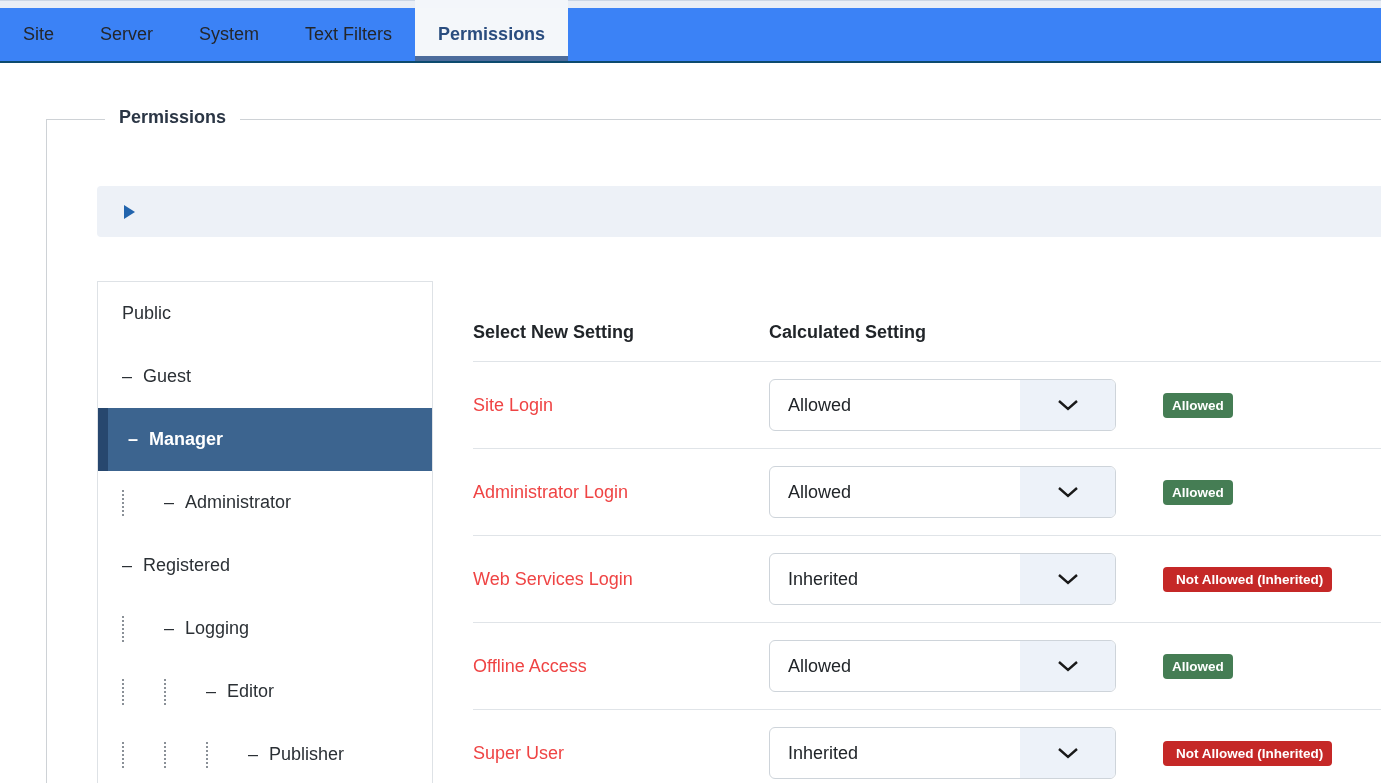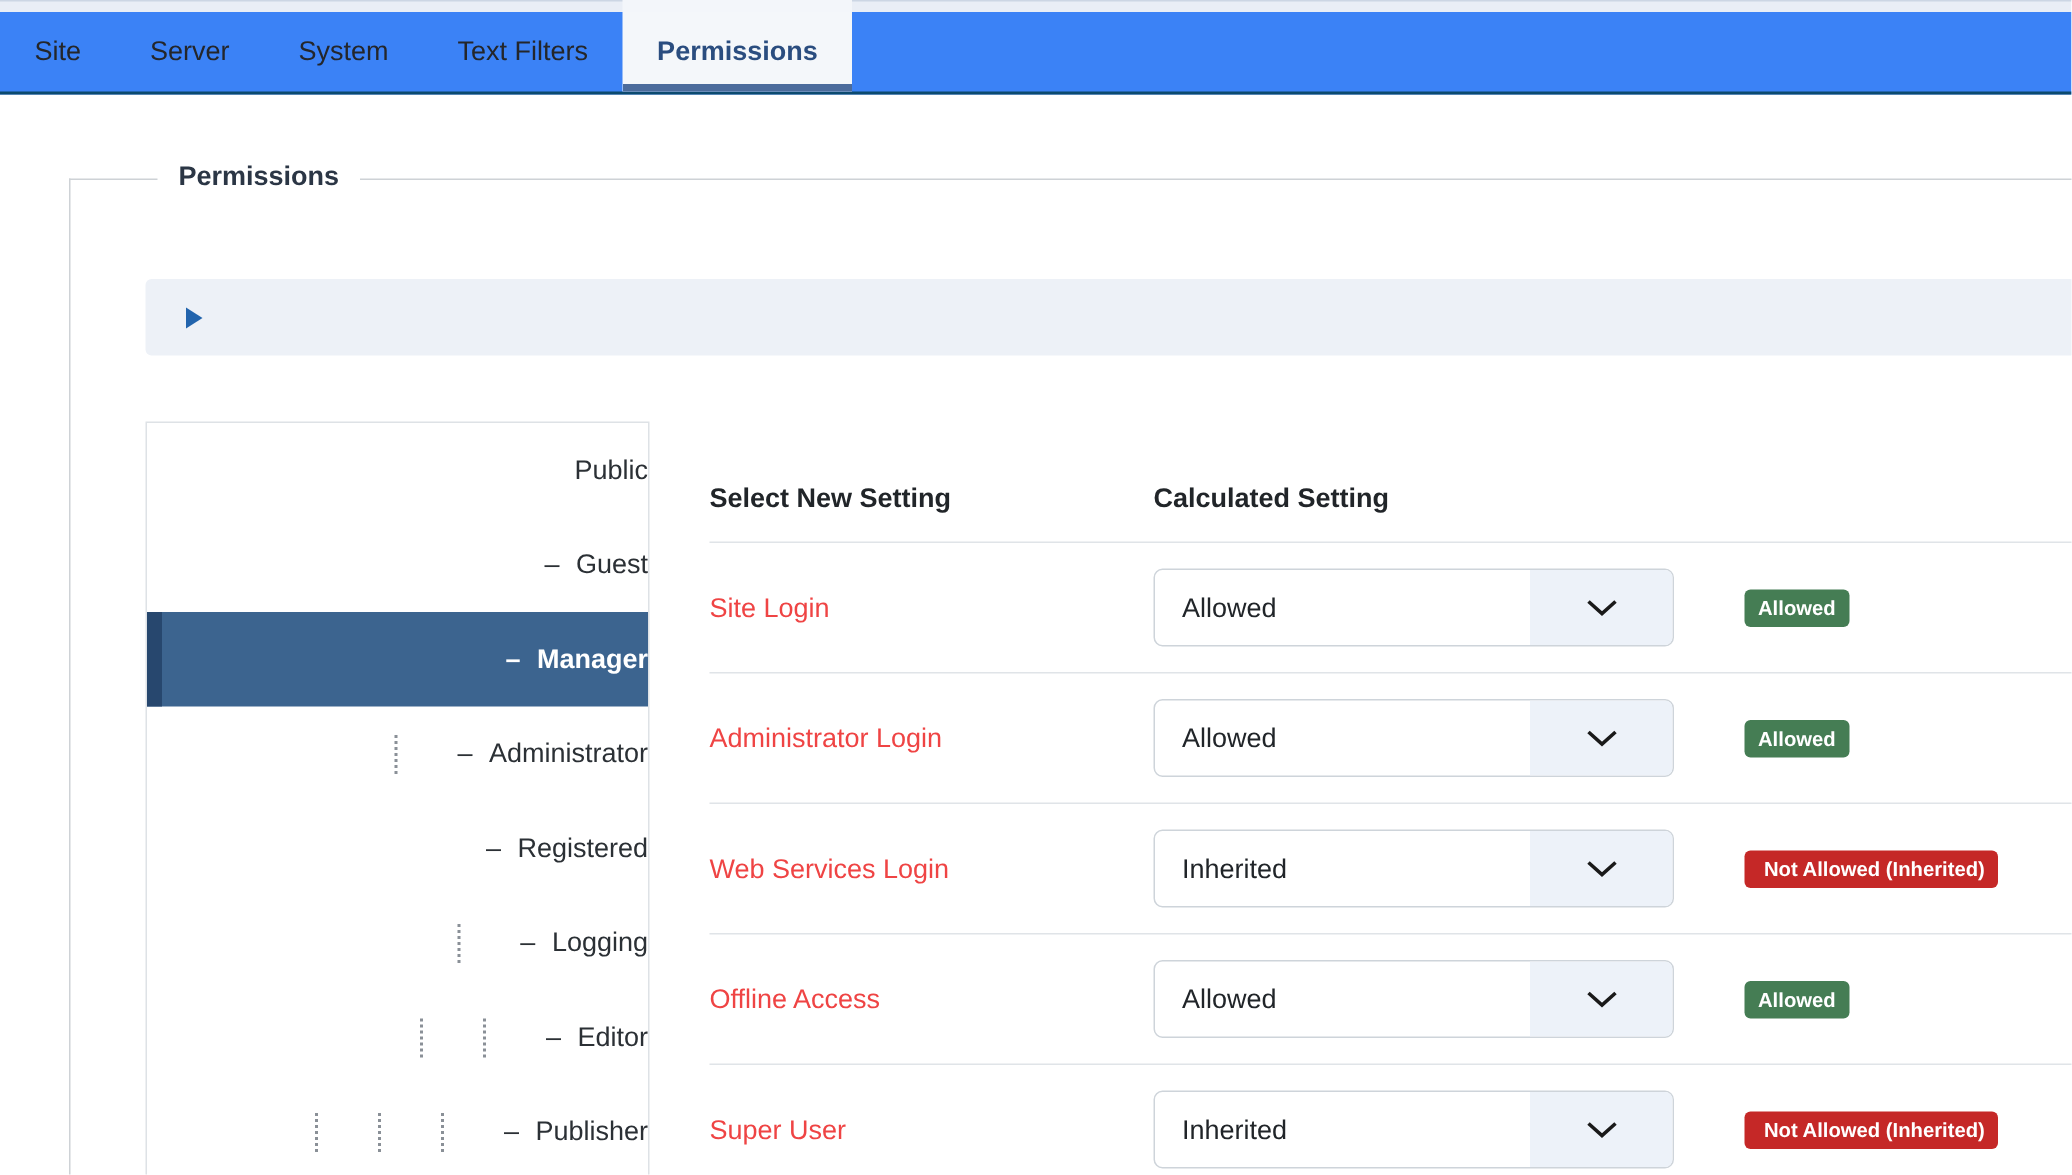--- a/index.html
+++ b/index.html
@@ -108,21 +108,20 @@
     flex: none;
   }
   .group-item {
     height: 63px;
     display: flex;
     align-items: center;
     padding-left: 24px;
     font-size: 18px;
     color: #2b3035;
     cursor: pointer;
-    justify-content: flex-end;
   }
   .group-item.selected {
     background: #3c648f;
     border-left: 10px solid #27476e;
     padding-left: 20px;
     color: #ffffff;
     font-weight: 700;
   }
   .indent-col {
     width: 42px;

